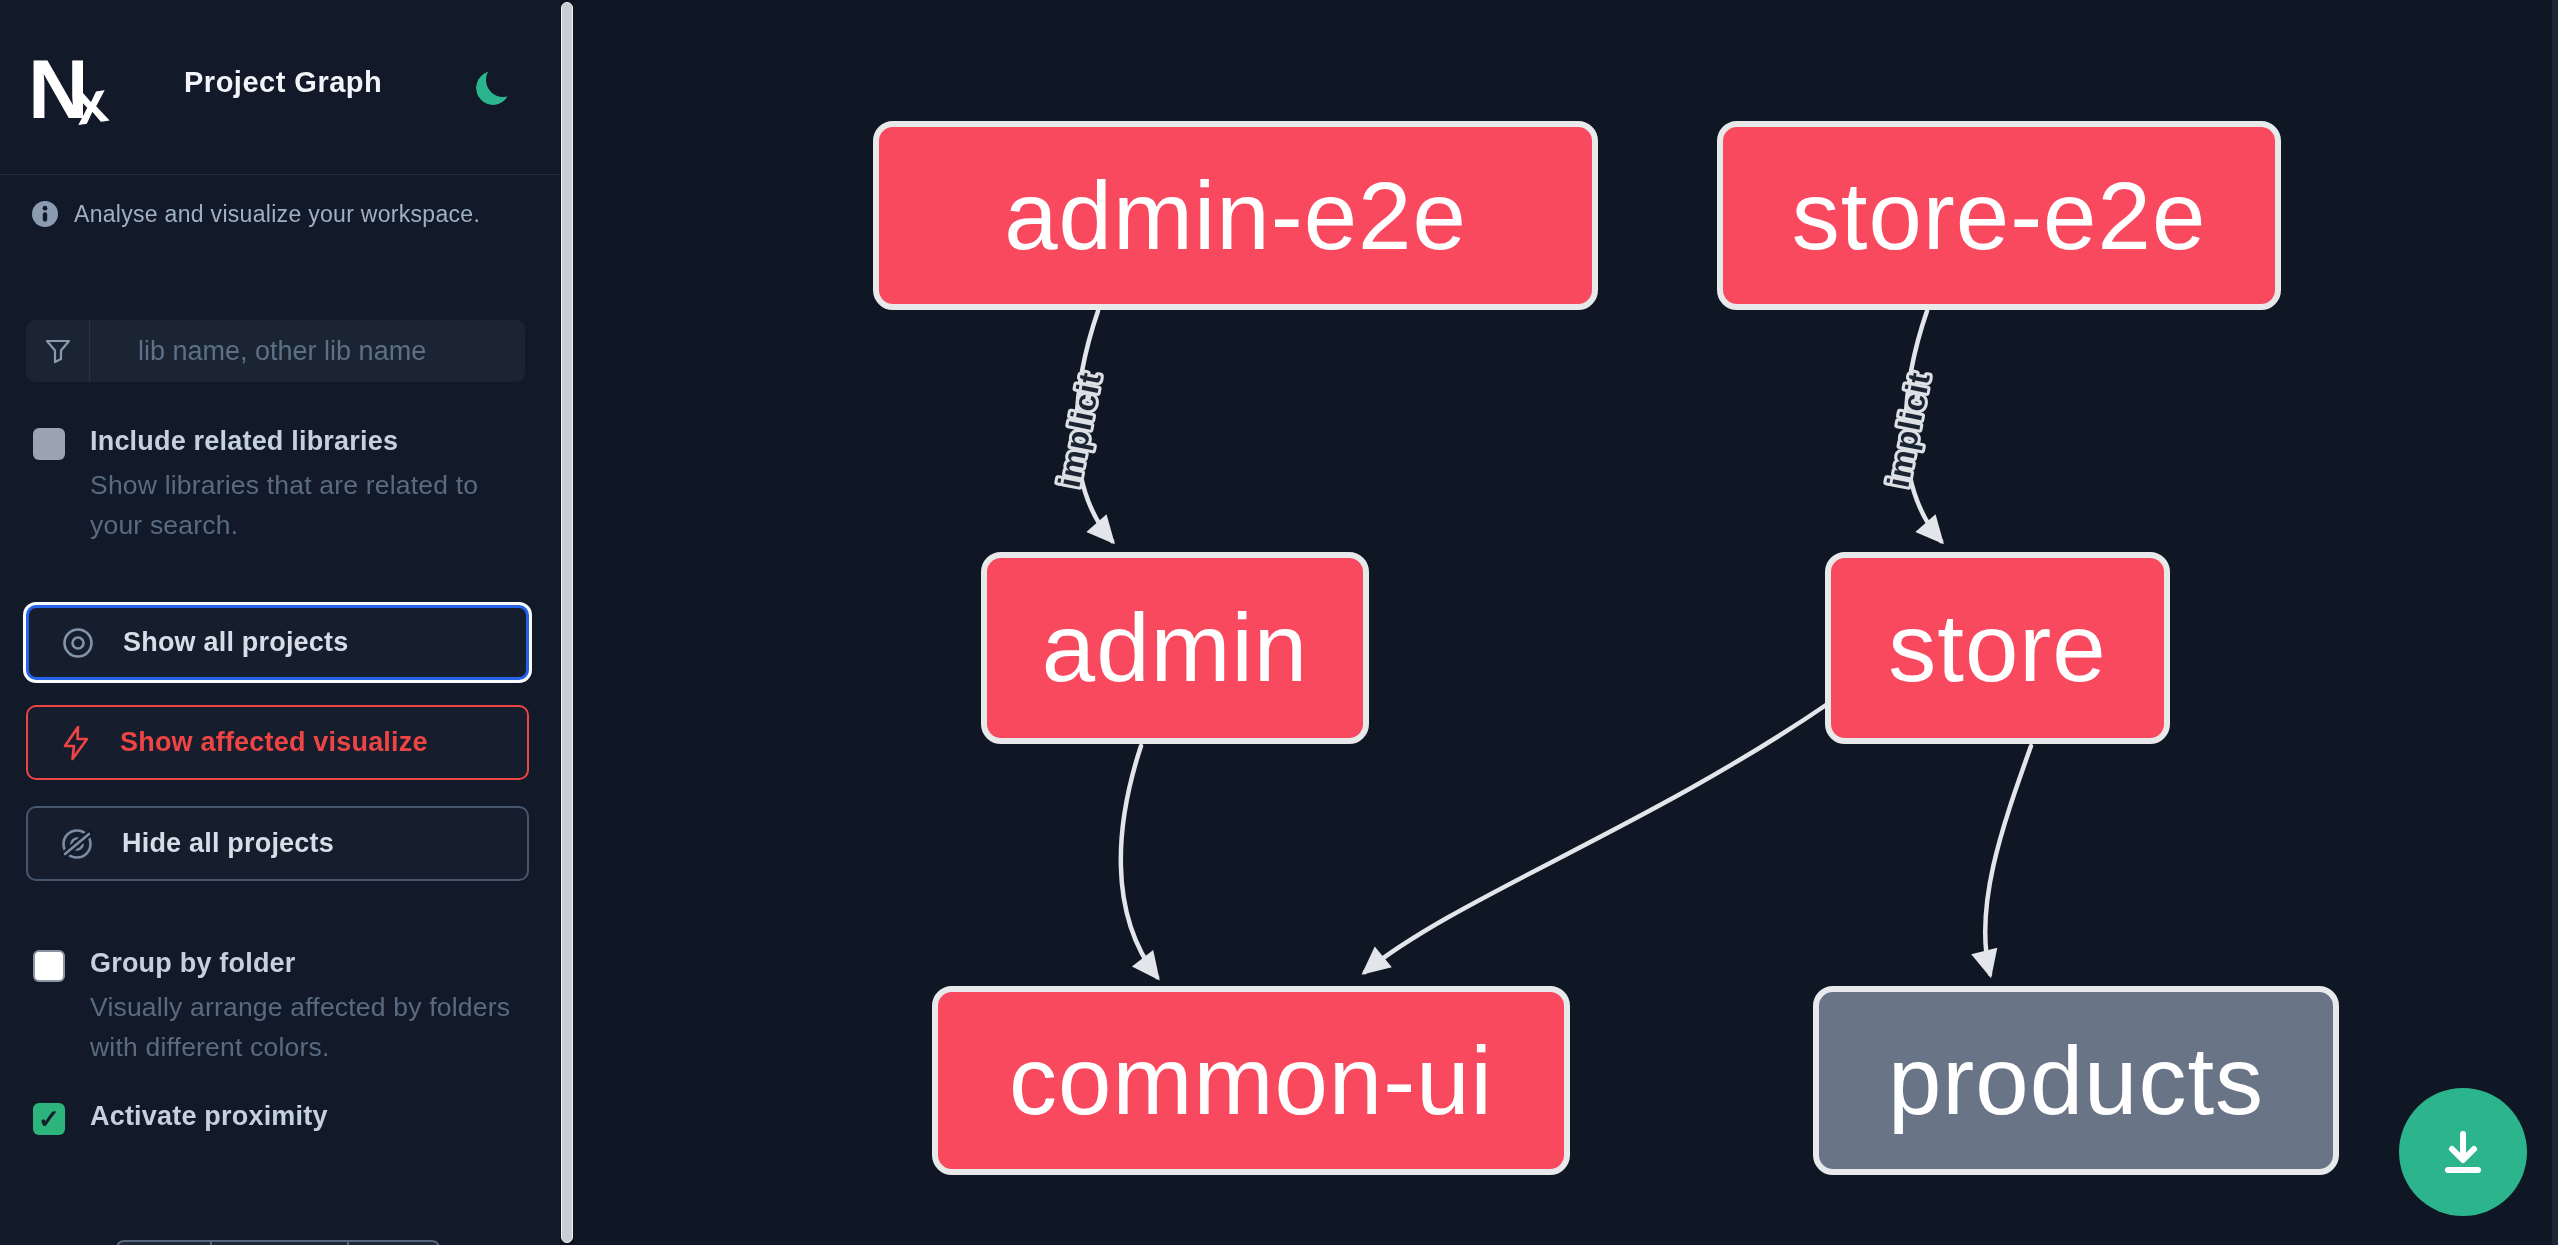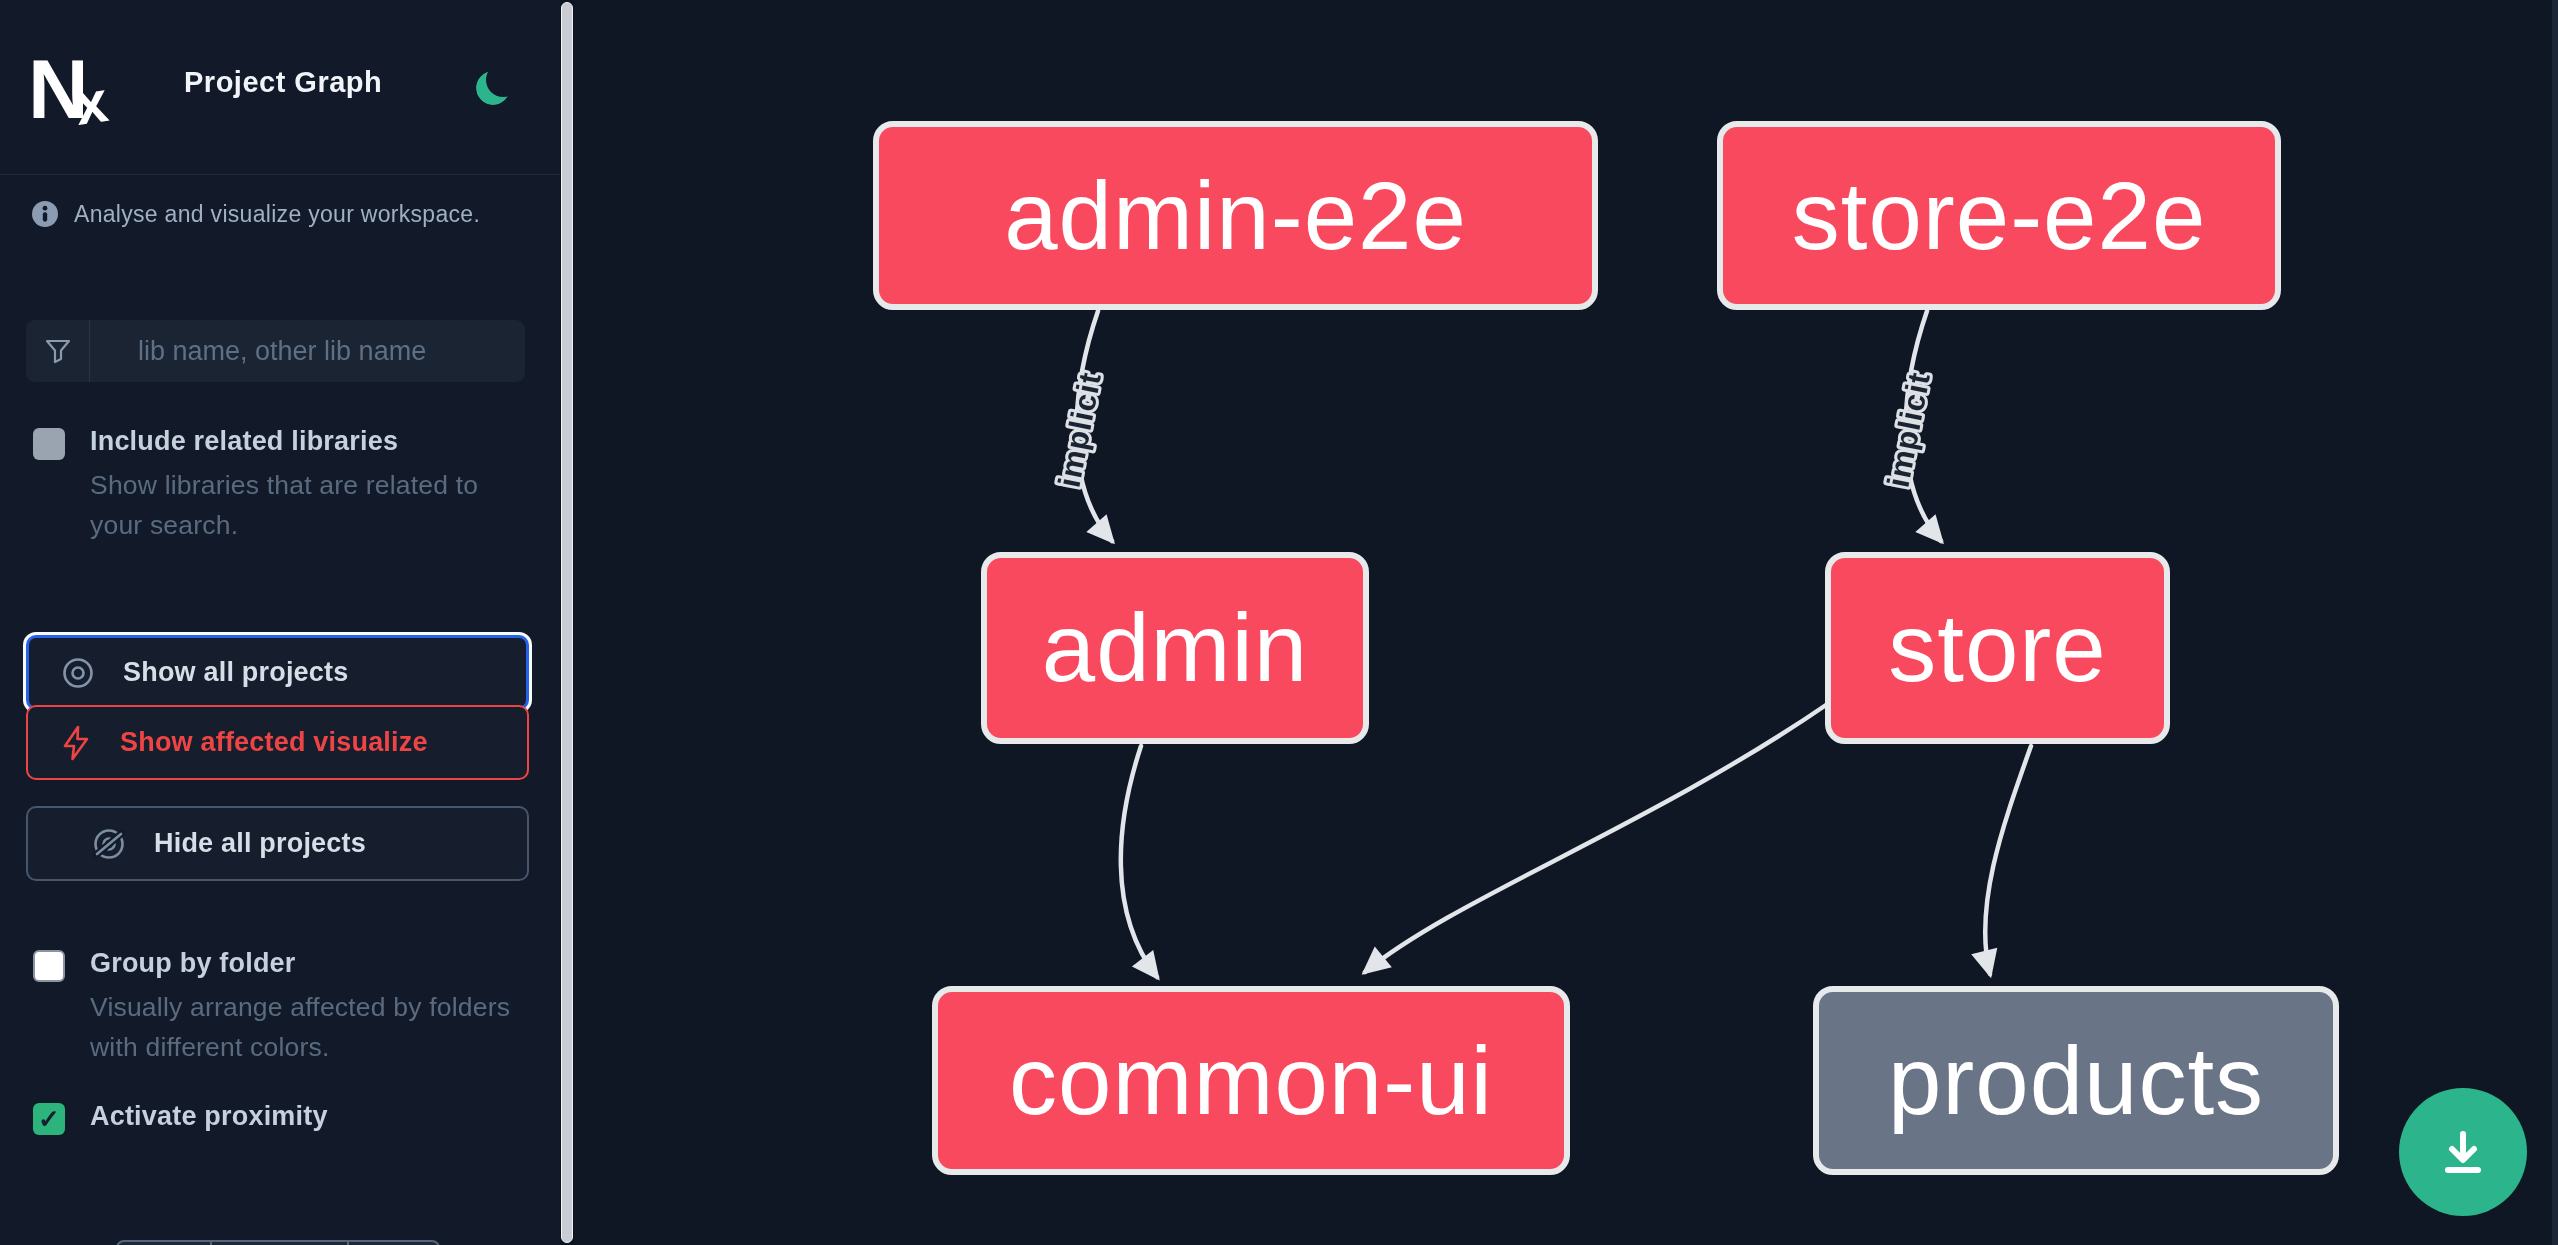--- a/index.html
+++ b/index.html
@@ -136,25 +136,25 @@
 
   .sb-btn {
     position:absolute; left:26px; width:503px; height:75px;
     background:#161e2e; border-radius:10px; cursor:pointer;
     display:flex; align-items:center;
     font-family:"Liberation Sans", sans-serif;
   }
   .sb-btn .btn-ic { margin-left:30px; display:flex; align-items:center; }
   .sb-btn .btn-label { margin-left:26px; font-size:27px; font-weight:bold; letter-spacing:0.2px; }
 
-  .b-show-all { top:635px; border:3px solid #2563eb; box-shadow:0 0 0 3px #f8fafc; }
+  .b-show-all { top:605px; border:3px solid #2563eb; box-shadow:0 0 0 3px #f8fafc; }
   .b-show-all .btn-label { color:#d7dee8; }
   .b-affected { top:705px; border:2px solid #ef4444; }
   .b-affected .btn-label { color:#ef4444; }
-  .b-hide-all { top:806px; border:2px solid #46566c;padding-left:32px; }
+  .b-hide-all { top:806px; border:2px solid #46566c; }
   .b-hide-all .btn-label { color:#d7dee8; }
 
   .stepper {
     position:absolute; left:116px; top:1240px; width:324px; height:40px;
     background:#1f2837; border:2px solid #55657c; border-radius:8px;
     display:flex; overflow:hidden;
   }
   .stepper .seg { flex:none; height:100%; border-right:2px solid #55657c; cursor:pointer; }
   .stepper .seg:last-child { border-right:none; }
   .seg-a { width:94px; } .seg-b { width:137px; } .seg-c { width:89px; }

